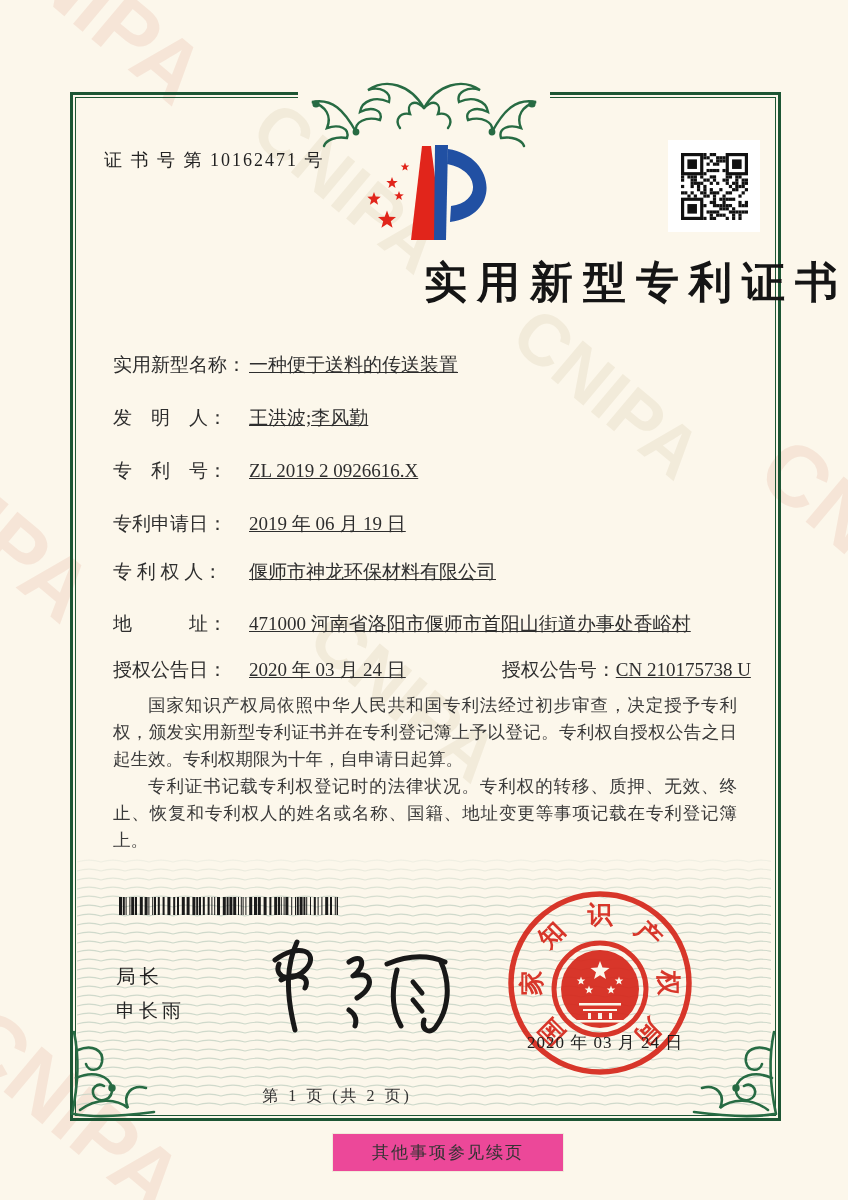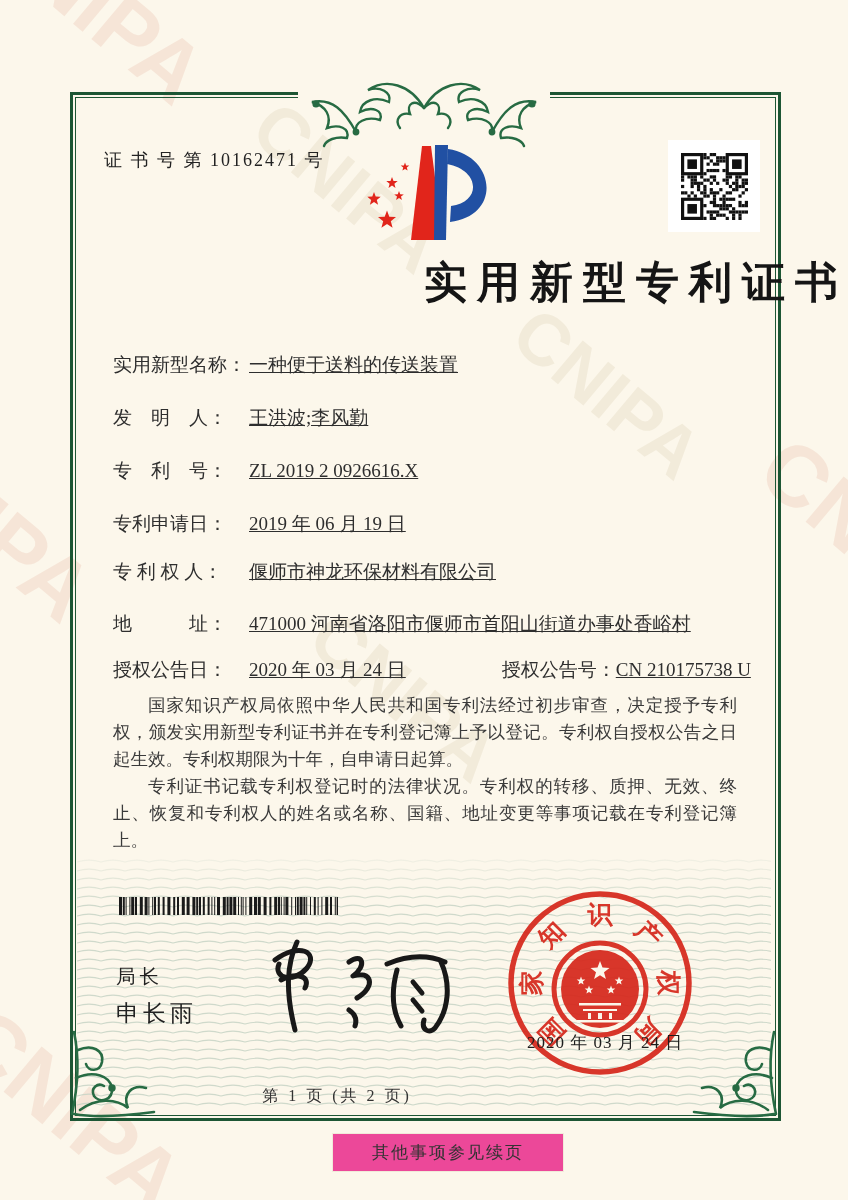--- a/index.html
+++ b/index.html
@@ -31,21 +31,21 @@
   .row{left:113px;width:640px;font-size:19px;color:#2e2e2e;text-decoration:underline;}
   .row .lab{display:inline-block;width:136px;}
   .row .val{color:#2e2e2e;}
   #grant-row .lab2{margin-left:24px;}
   #paras{left:113px;top:692px;width:624px;font-size:17.5px;line-height:27px;
          color:#3a3a3a;text-align:justify;}
   #paras p{margin:0;text-indent:2em;}
 
   #barcode{left:119px;top:897px;width:219px;height:18px;}
   #director-title{left:116px;top:963px;font-size:19.5px;letter-spacing:4px;}
-  #director-name{left:116px;top:998px;font-size:23px;letter-spacing:4px;}
+  #director-name{left:116px;top:998px;font-size:19px;letter-spacing:4px;}
   #signature{position:absolute;left:245px;top:932px;z-index:4;}
 
   #seal{position:absolute;left:505px;top:888px;z-index:5;opacity:.93;}
   #seal-date{left:505px;top:1031px;width:200px;text-align:center;font-size:17px;
              color:#1d1d1d;letter-spacing:1px;z-index:6;}
 
   #page-info{left:0;top:1086px;width:674px;text-align:center;font-size:16px;
              letter-spacing:3px;color:#333;z-index:4;}
   #cont-note{left:332px;top:1133px;width:230px;background:#ec4899;
              border:1px solid #f1ead9;text-align:center;font-size:17px;

